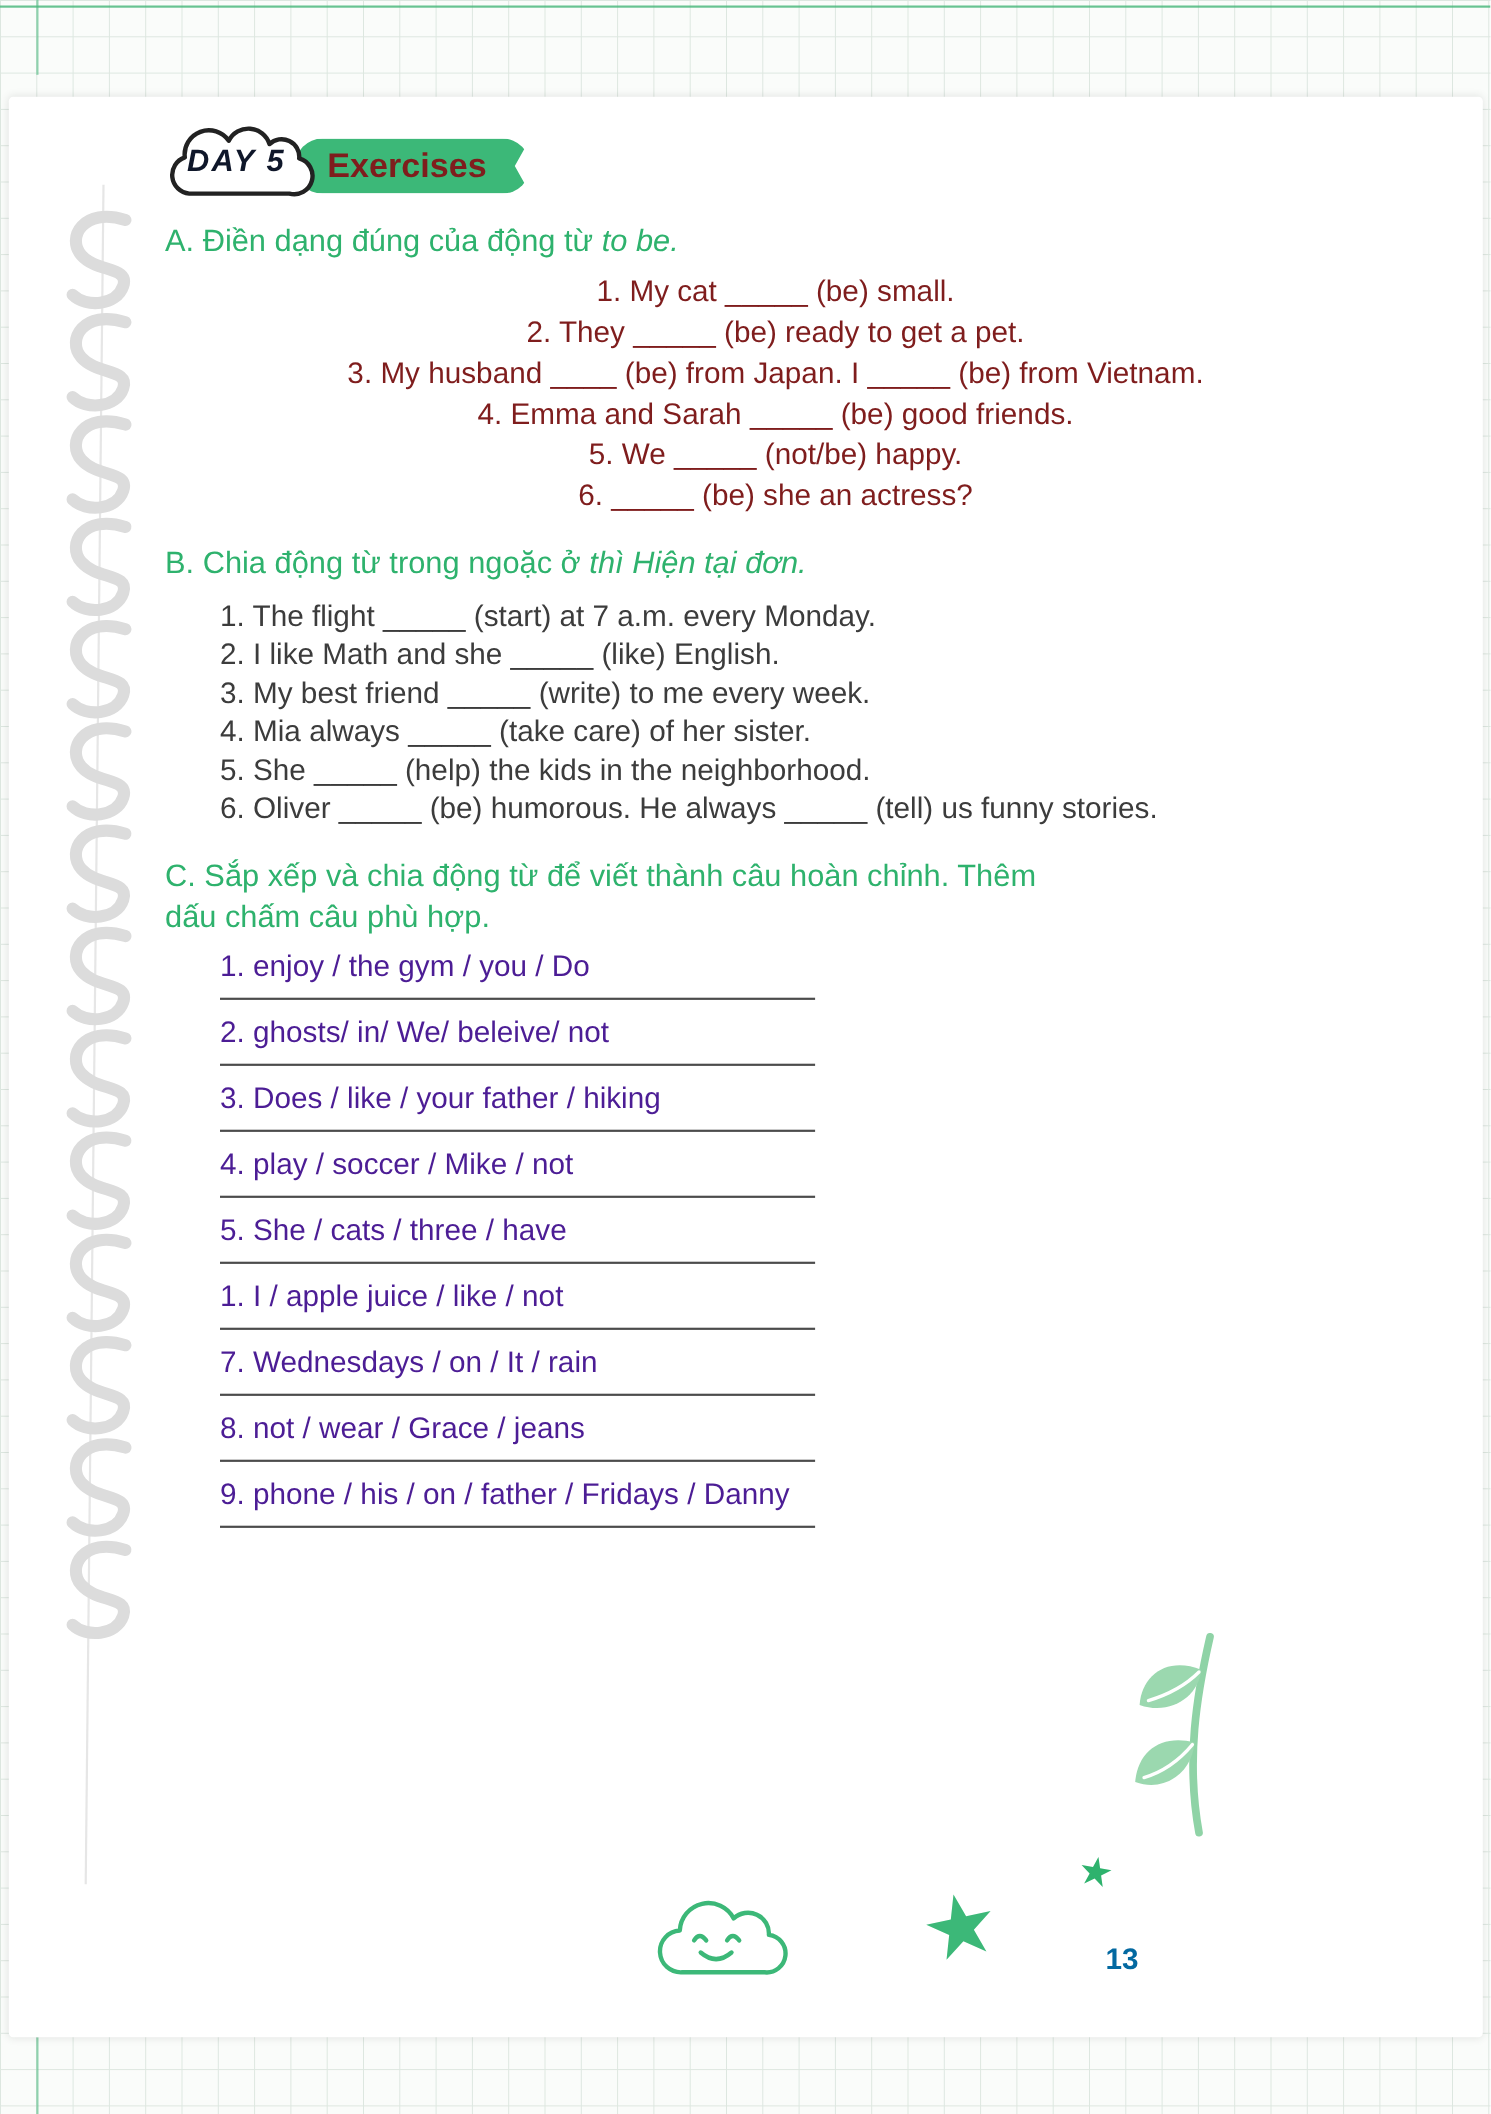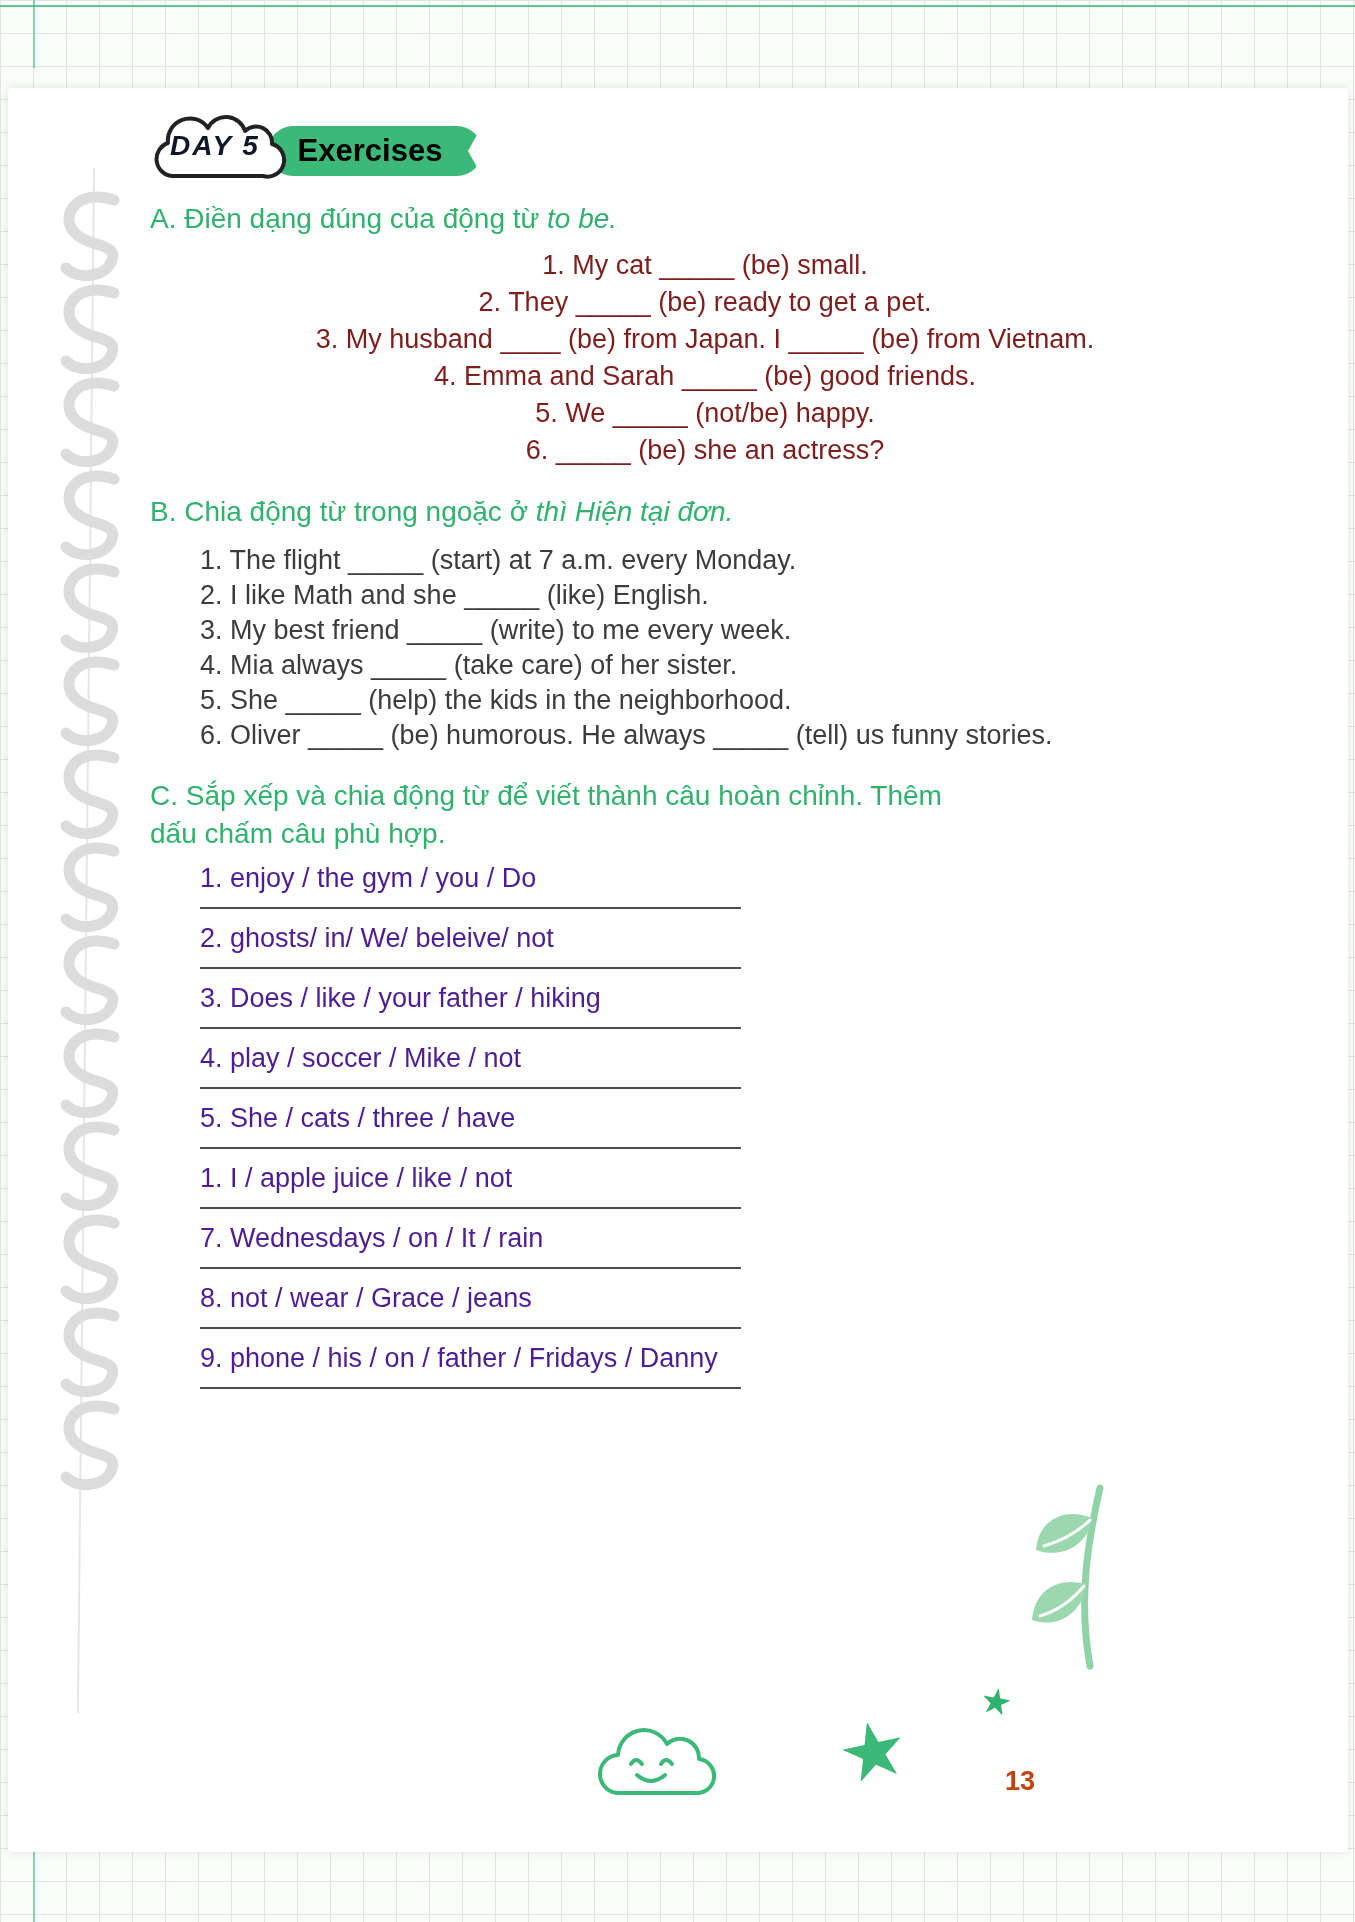--- a/index.html
+++ b/index.html
@@ -30,21 +30,21 @@
   .spirals{position:absolute;left:44px;top:102px;}
 
   
   .header{position:absolute;left:132px;top:14px;width:420px;height:95px;}
   .banner{
     position:absolute;left:128px;top:24px;width:214px;height:50px;
     background:#3cb878;border-radius:25px;
     clip-path:polygon(0 0,100% 0,calc(100% - 14px) 50%,100% 100%,0 100%);
     display:flex;align-items:center;justify-content:center;z-index:1;
   }
-  .banner-text{color:#000000;font-weight:700;font-size:31px;padding-right:10px;}
+  .banner-text{color:#7f1d1d;font-weight:700;font-size:31px;padding-right:10px;}
   .daycloud{position:absolute;left:0;top:0;z-index:2;}
   .day-badge{
     position:absolute;left:0;top:28px;width:150px;text-align:center;z-index:3;
     color:#0f172a;font-weight:700;font-style:italic;font-size:28px;letter-spacing:2px;
   }
 
   
   .content{position:absolute;left:142px;top:112px;width:1060px;}
   .section-heading{
     color:#2eb26d;font-weight:400;font-size:28px;line-height:38px;max-width:830px;
@@ -66,21 +66,21 @@
   .star-large{
     position:absolute;left:830px;top:1624px;color:#3cb878;font-size:78px;line-height:78px;
     transform:rotate(-12deg);
   }
   .star-small{
     position:absolute;left:972px;top:1596px;color:#2eb26d;font-size:36px;line-height:36px;
     transform:rotate(10deg);
   }
   .leaf{position:absolute;left:1012px;top:1392px;}
   .page-number{
-    position:absolute;left:997px;top:1678px;color:#c2410c;font-weight:700;font-size:27px;
+    position:absolute;left:997px;top:1678px;color:#0369a1;font-weight:700;font-size:27px;
   }
 </style>
 </head>
 <body>
 
 <div class="grid-line-top"></div>
 <div class="grid-tick-tl"></div>
 <div class="grid-tick-bl"></div>
 
 <div class="sheet">

